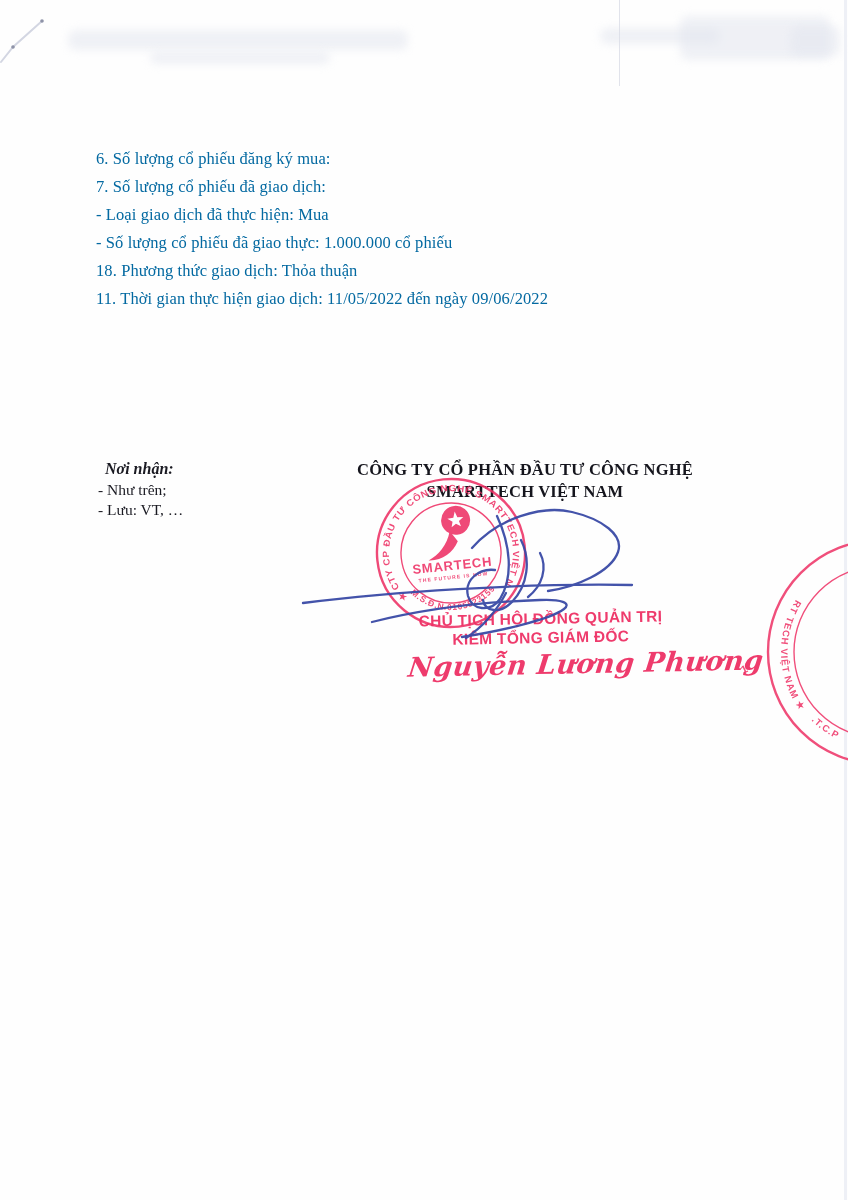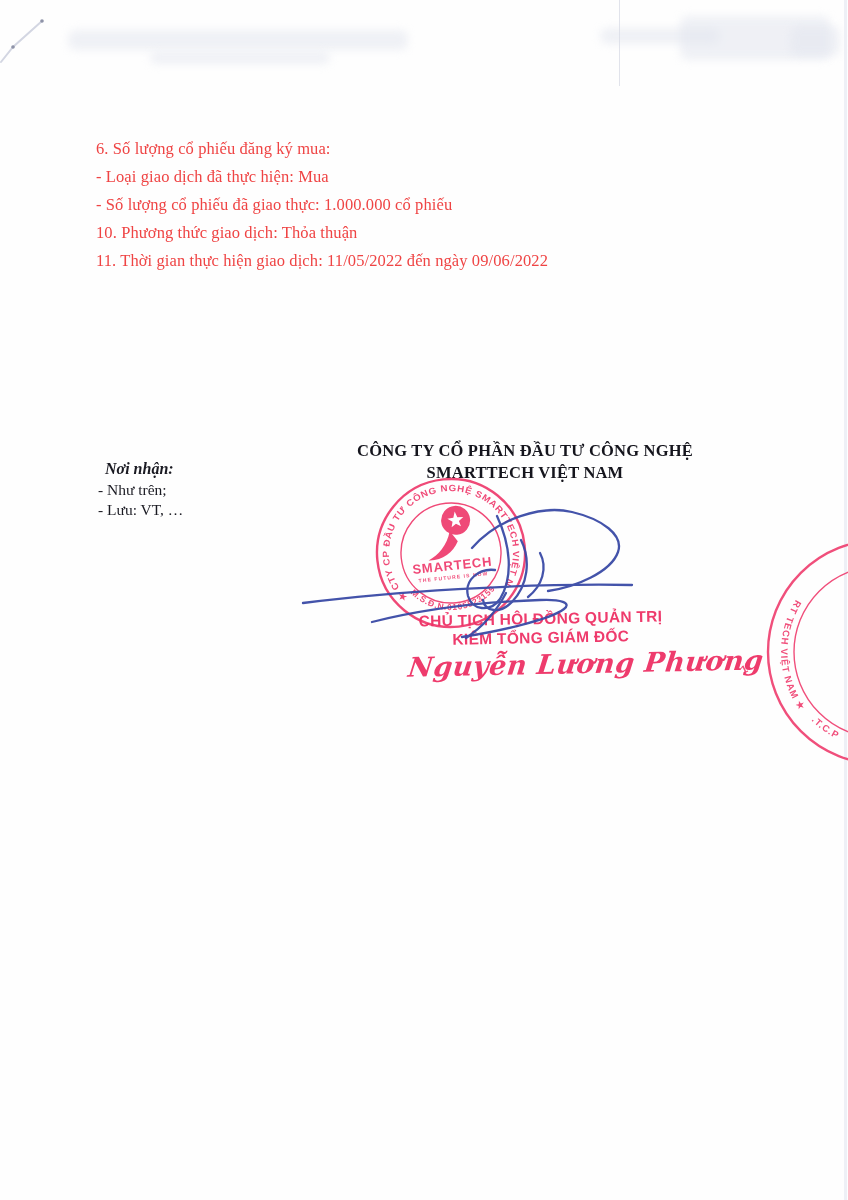--- a/index.html
+++ b/index.html
@@ -7,29 +7,29 @@
   body { position:relative; overflow:hidden; font-family:"Liberation Serif", serif; }
 
   .page { position:absolute; inset:0; background:#fefefe; }
 
   
   .bleed { position:absolute; background:#e3e6ef; filter:blur(4px); border-radius:8px; opacity:.55; }
   .scan-line-top { position:absolute; left:619px; top:0; width:1px; height:86px; background:#d9dce6; opacity:.8; }
   .page-edge-right { position:absolute; left:844px; top:0; width:3px; height:1200px; background:#eef0f6; }
 
   
-  .doc-body { position:absolute; left:96px; top:139px; width:722px; color:#ef4444; font-size:16.5px; }
+  .doc-body { position:absolute; left:96px; top:149px; width:722px; color:#0369a1; font-size:16.5px; }
   .doc-body p { margin:0 0 7.5px 0; line-height:20.5px; letter-spacing:.1px; }
 
   
   .recipients { position:absolute; left:98px; top:459px; color:#1a1a22; font-size:15.5px; line-height:20px; }
   .recip-head { font-weight:bold; font-style:italic; font-size:16px; padding-left:7px; margin-bottom:1px; }
 
   
-  .company { position:absolute; left:330px; top:440px; width:390px; text-align:center;
+  .company { position:absolute; left:330px; top:459px; width:390px; text-align:center;
              font-weight:bold; font-size:16.5px; line-height:22px; color:#15151d; letter-spacing:.2px; }
 
   
   .sign-title { position:absolute; left:408px; top:609px; width:266px; text-align:center;
                 color:#ee3165; transform:rotate(-1.2deg); opacity:.95; }
   .sign-title .tline { font-family:"Liberation Sans", sans-serif; font-weight:bold;
                        font-size:15.5px; line-height:19px; letter-spacing:.3px; }
   .signer-name { font-family:"DejaVu Serif", serif; font-style:italic; font-weight:bold;
                  font-size:27px; line-height:34px; margin-top:1px; transform:skewX(-8deg);
                  letter-spacing:.5px; white-space:nowrap; }
@@ -56,23 +56,24 @@
   <div class="bleed" style="left:68px;top:30px;width:340px;height:20px;"></div>
   <div class="bleed" style="left:150px;top:52px;width:180px;height:12px;"></div>
   <div class="bleed" style="left:600px;top:28px;width:120px;height:16px;"></div>
   <div class="bleed" style="left:680px;top:16px;width:150px;height:44px;"></div>
   <div class="bleed" style="left:790px;top:26px;width:50px;height:30px;"></div>
   <div class="scan-line-top"></div>
   <div class="page-edge-right"></div>
 
   <div class="doc-body">
     <p>6. Số lượng cổ phiếu đăng ký mua:</p>
+    <p>7. Số lượng cổ phiếu đã giao dịch:</p>
     <p>- Loại giao dịch đã thực hiện: Mua</p>
     <p>- Số lượng cổ phiếu đã giao thực: 1.000.000 cổ phiếu</p>
-    <p>10. Phương thức giao dịch: Thỏa thuận</p>
+    <p>18. Phương thức giao dịch: Thỏa thuận</p>
     <p>11. Thời gian thực hiện giao dịch: 11/05/2022 đến ngày 09/06/2022</p>
   </div>
 
   <div class="recipients">
     <div class="recip-head">Nơi nhận:</div>
     <div>- Như trên;</div>
     <div>- Lưu: VT, …</div>
   </div>
 
   <div class="company">

